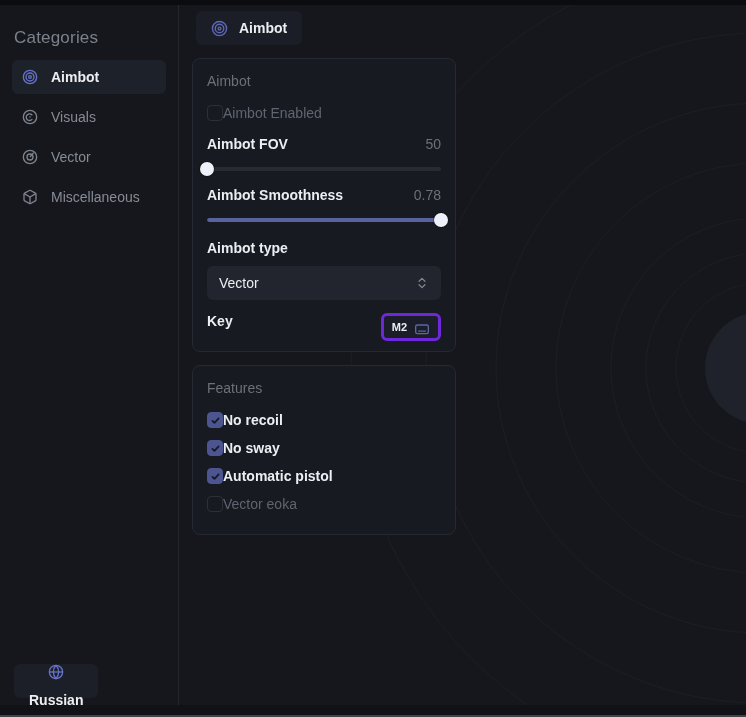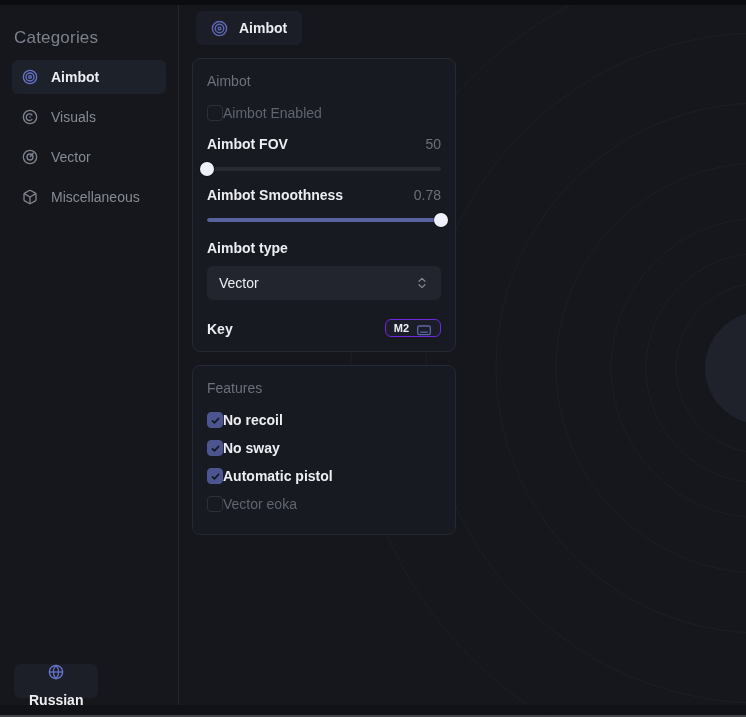--- a/index.html
+++ b/index.html
@@ -56,24 +56,24 @@
   .slider .track{position:absolute;left:0;right:0;top:5px;height:4px;border-radius:2px;background:#272b34;overflow:hidden;}
   .slider .fill{height:100%;border-radius:2px;background:#57629e;width:0;}
   .slider .thumb{position:absolute;top:0;width:14px;height:14px;border-radius:50%;background:#eef0fa;margin-left:-7px;left:0;
     box-shadow:0 0 0 1px rgba(0,0,0,.25);}
 
   .field-label{font-size:14px;font-weight:700;color:#eceef2;margin:13px 0 10px;}
   .select{height:34px;background:#22252e;border-radius:6px;display:flex;align-items:center;
     justify-content:space-between;padding:0 12px;font-size:14px;color:#eceef2;}
   .select .chevrons{width:14px;height:14px;color:#80858f;}
 
-  .key-row{display:flex;justify-content:space-between;align-items:flex-end;margin-top:13px;height:24px;gap:42px;}
+  .key-row{display:flex;justify-content:space-between;align-items:flex-start;margin-top:13px;height:24px;gap:42px;}
   .key-label{font-size:14px;font-weight:700;color:#eceef2;}
-  .key-badge{display:inline-flex;align-items:center;gap:7px;border:1px solid #6d28d9;background:#1b1e28;
-    border-radius:6px;padding:0 8px;height:18px;box-sizing:border-box;}
+  .key-badge{display:inline-flex;align-items:center;gap:7px;border:3px solid #6d28d9;background:#1b1e28;
+    border-radius:6px;padding:0 8px;height:28px;box-sizing:border-box;}
   .key-value{font-size:11px;font-weight:700;color:#eceef2;}
   .kb-icon{width:16px;height:13px;color:#5d67a6;}
 </style>
 </head>
 <body>
 
 <svg class="decor" width="746" height="717" viewBox="0 0 746 717">
   <circle cx="761" cy="368" r="56" fill="#1f222a"></circle>
   <g fill="none" stroke="#ffffff" stroke-opacity="0.032" stroke-width="1">
     <circle cx="761" cy="368" r="85"></circle>

